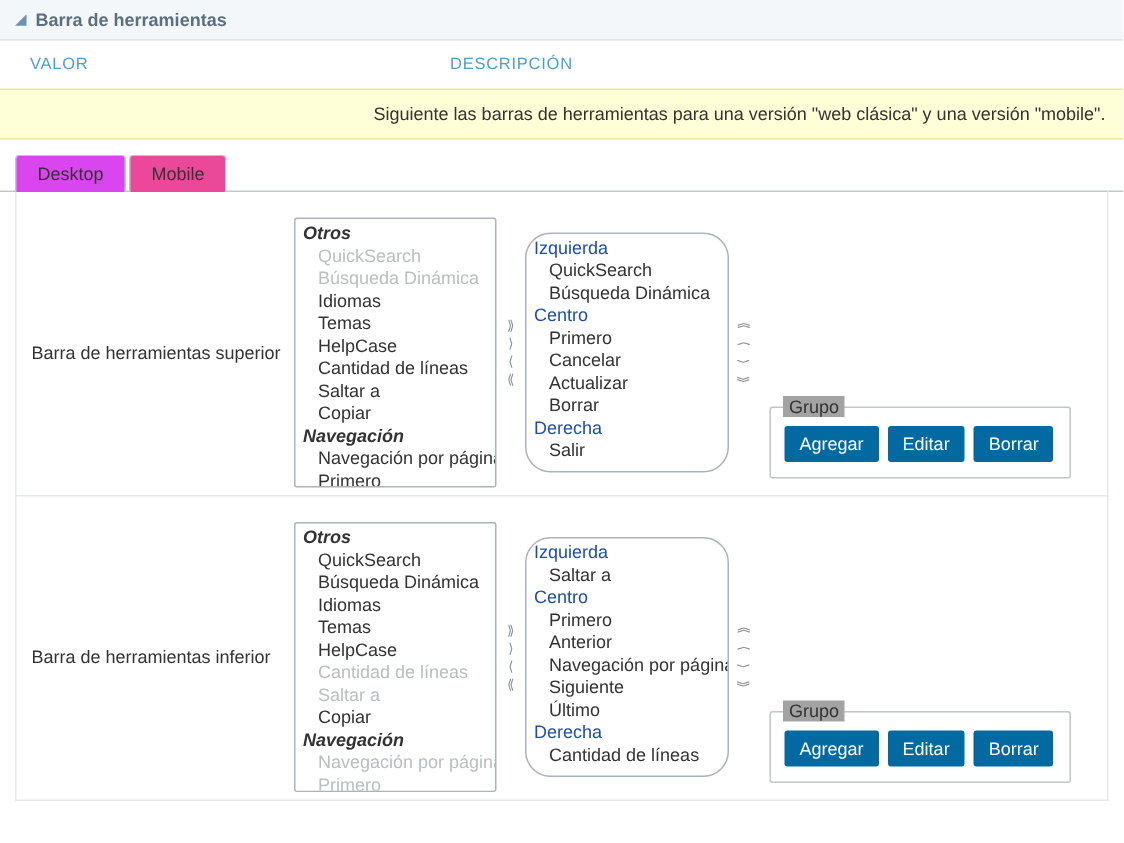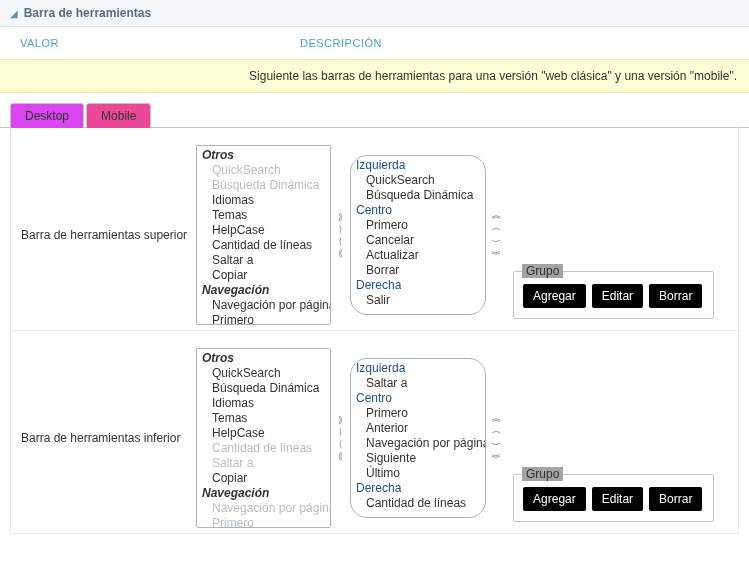--- a/index.html
+++ b/index.html
@@ -28,21 +28,21 @@
 .listbox.narrow { width: 136px; height: 160px; border-radius: 17px; }
 .grp-head { font-weight: bold; font-style: italic; padding-left: 4px; }
 .cat-head { color: #1f4fa3; padding-left: 4px; }
 .itm { padding-left: 14px; white-space: nowrap; cursor: default; }
 .itm.dis { color: #b9bec2; }
 .arrows { display: flex; flex-direction: column; justify-content: center; gap: 2px; padding: 0 7px; }
 .arrows span { font-size: 9px; color: #8a9096; cursor: pointer; line-height: 10px; text-align: center; }
 .group-box { margin-left: 8px; border: 1px solid #c0c6cb; padding: 7px 9px 10px 9px; border-radius: 2px; width: 201px; position: relative; }
 .group-box .legend { position: absolute; top: -8px; left: 8px; background: #a3a3a3; padding: 0 4px; font-size: 12px; color: #333; }
 .btn-row { display: flex; gap: 6px; margin-top: 5px; }
-.btn { background: #000000; color: #fff; border: none; padding: 5px 10px; font-size: 12px; border-radius: 2px; cursor: pointer; }
+.btn { background: #0369a1; color: #fff; border: none; padding: 5px 10px; font-size: 12px; border-radius: 2px; cursor: pointer; }
 .right-stack { display: flex; flex-direction: column; align-items: flex-start; gap: 26px; }
 </style>
 </head>
 <body>
 
 <div class="panel">
   <div class="panel-header">
     <span class="triangle">◢</span>
     <span class="title">Barra de herramientas</span>
   </div>

